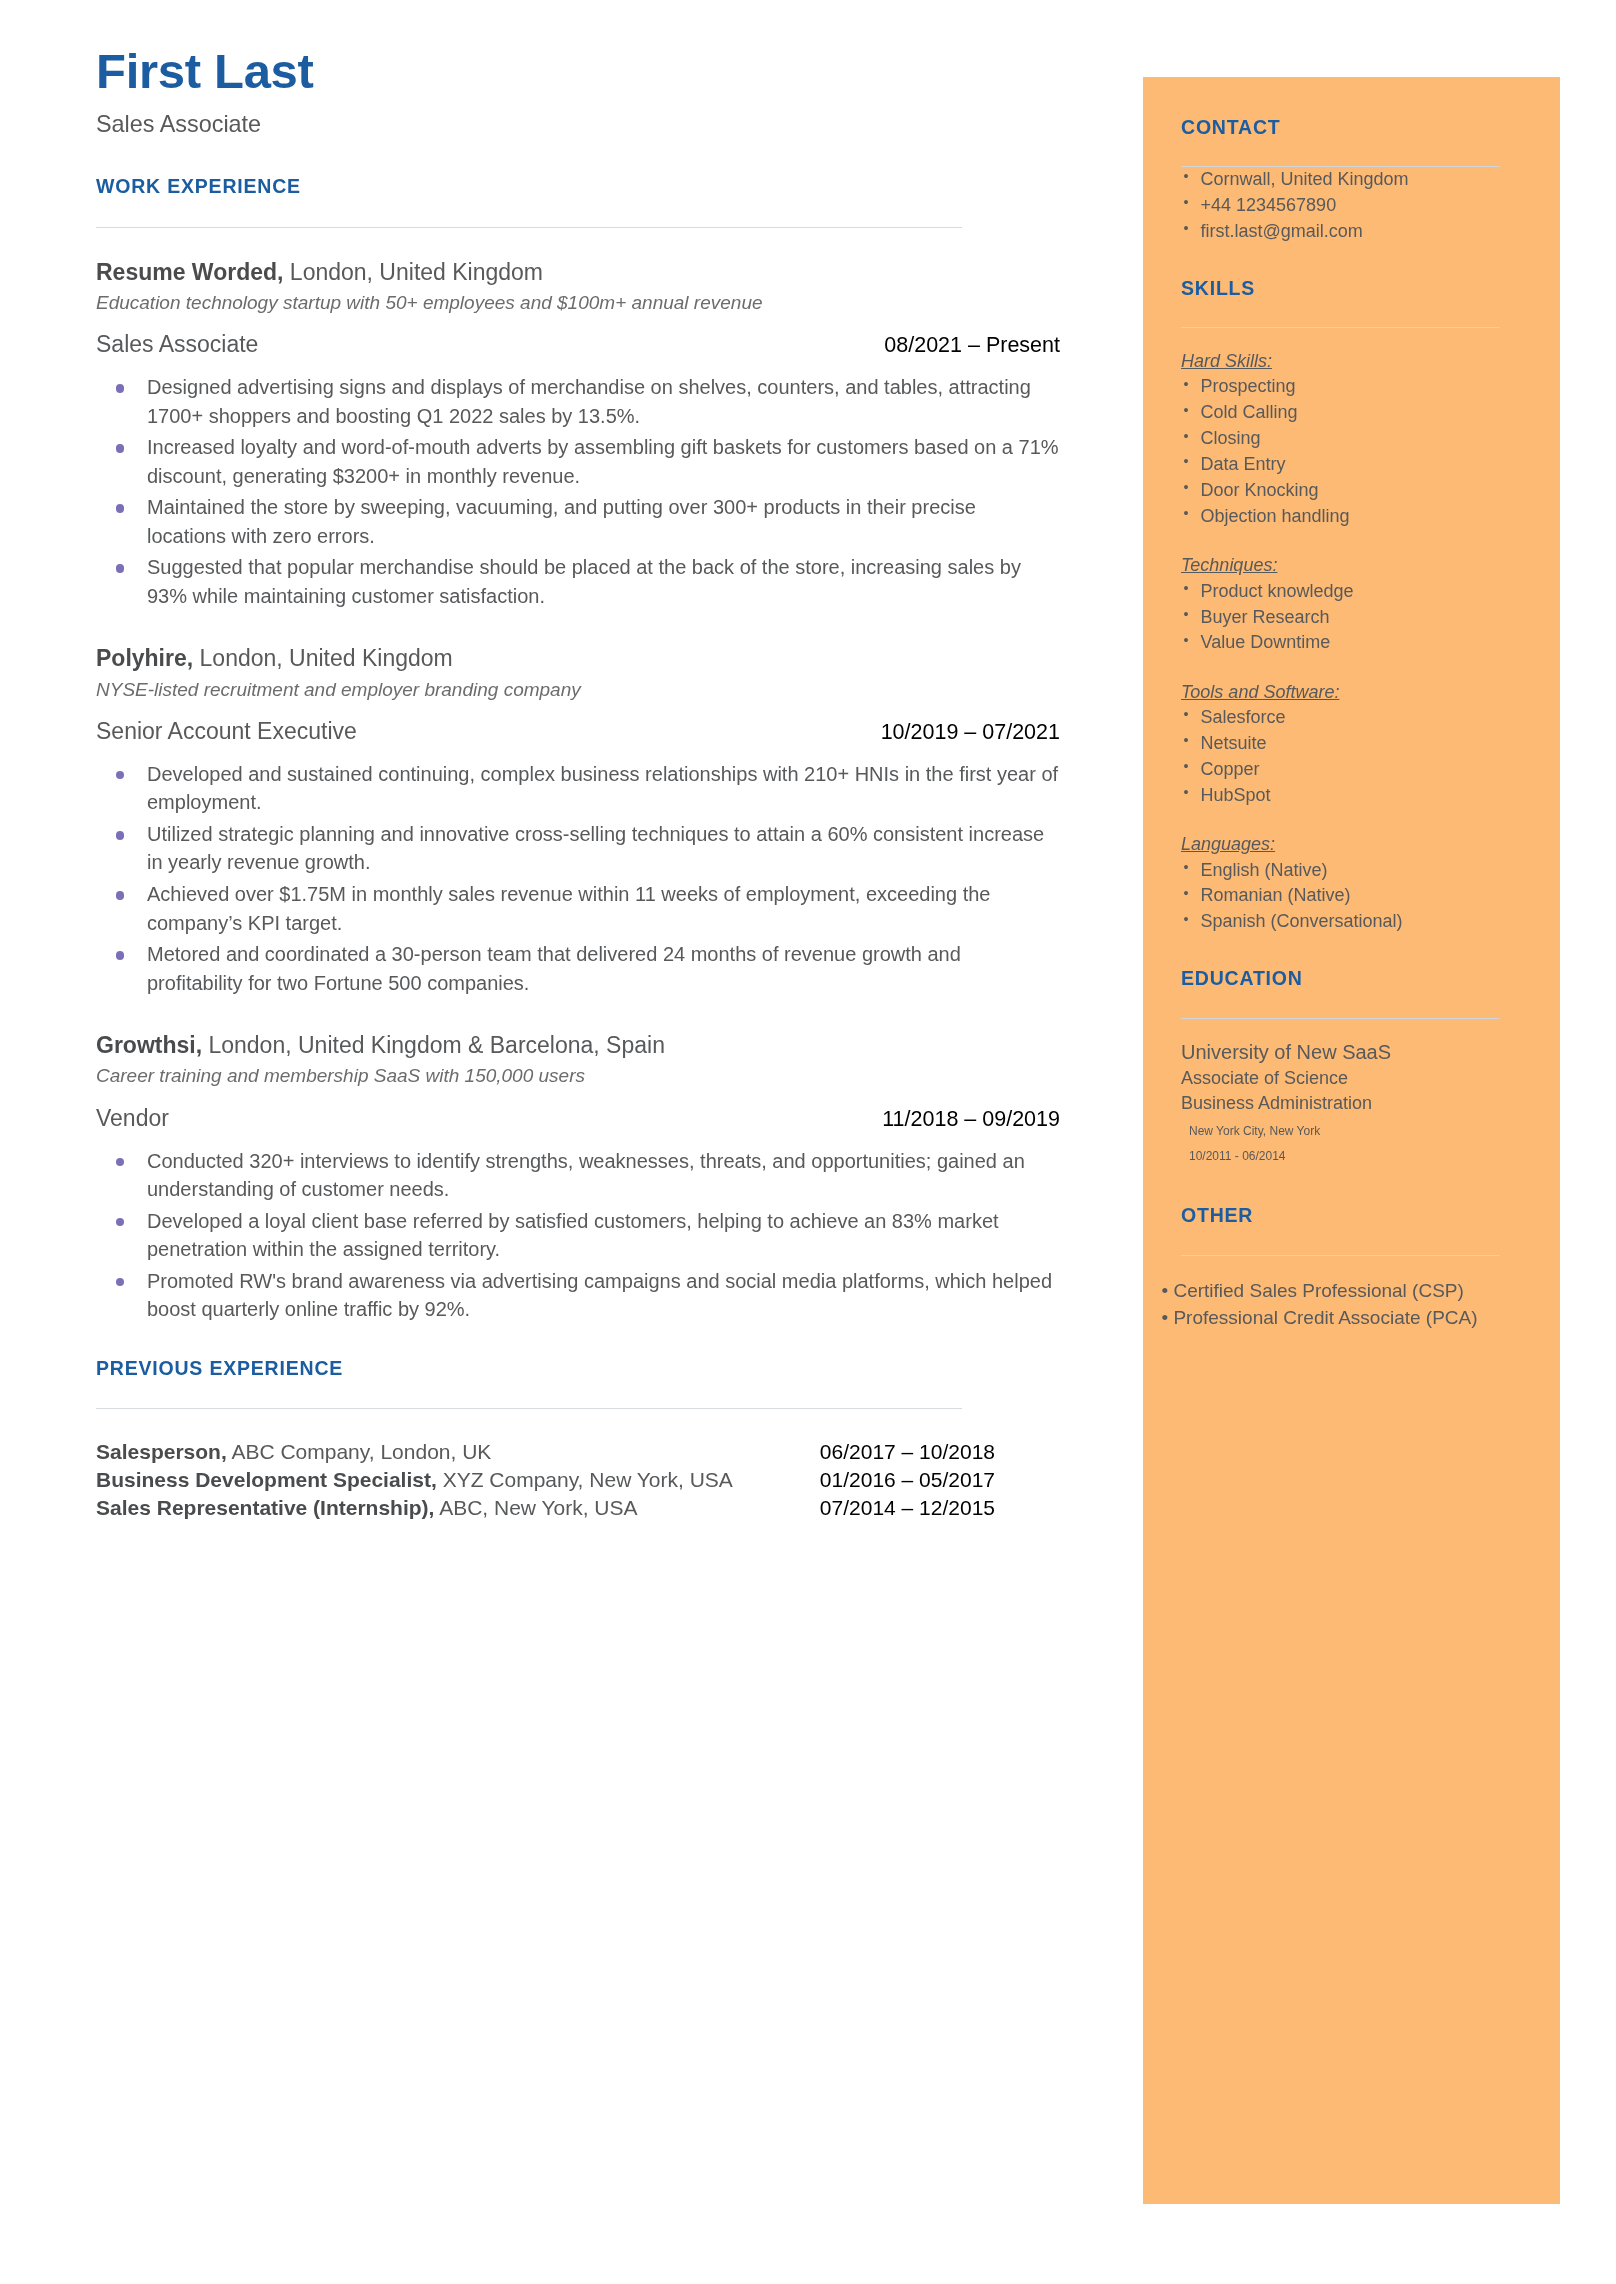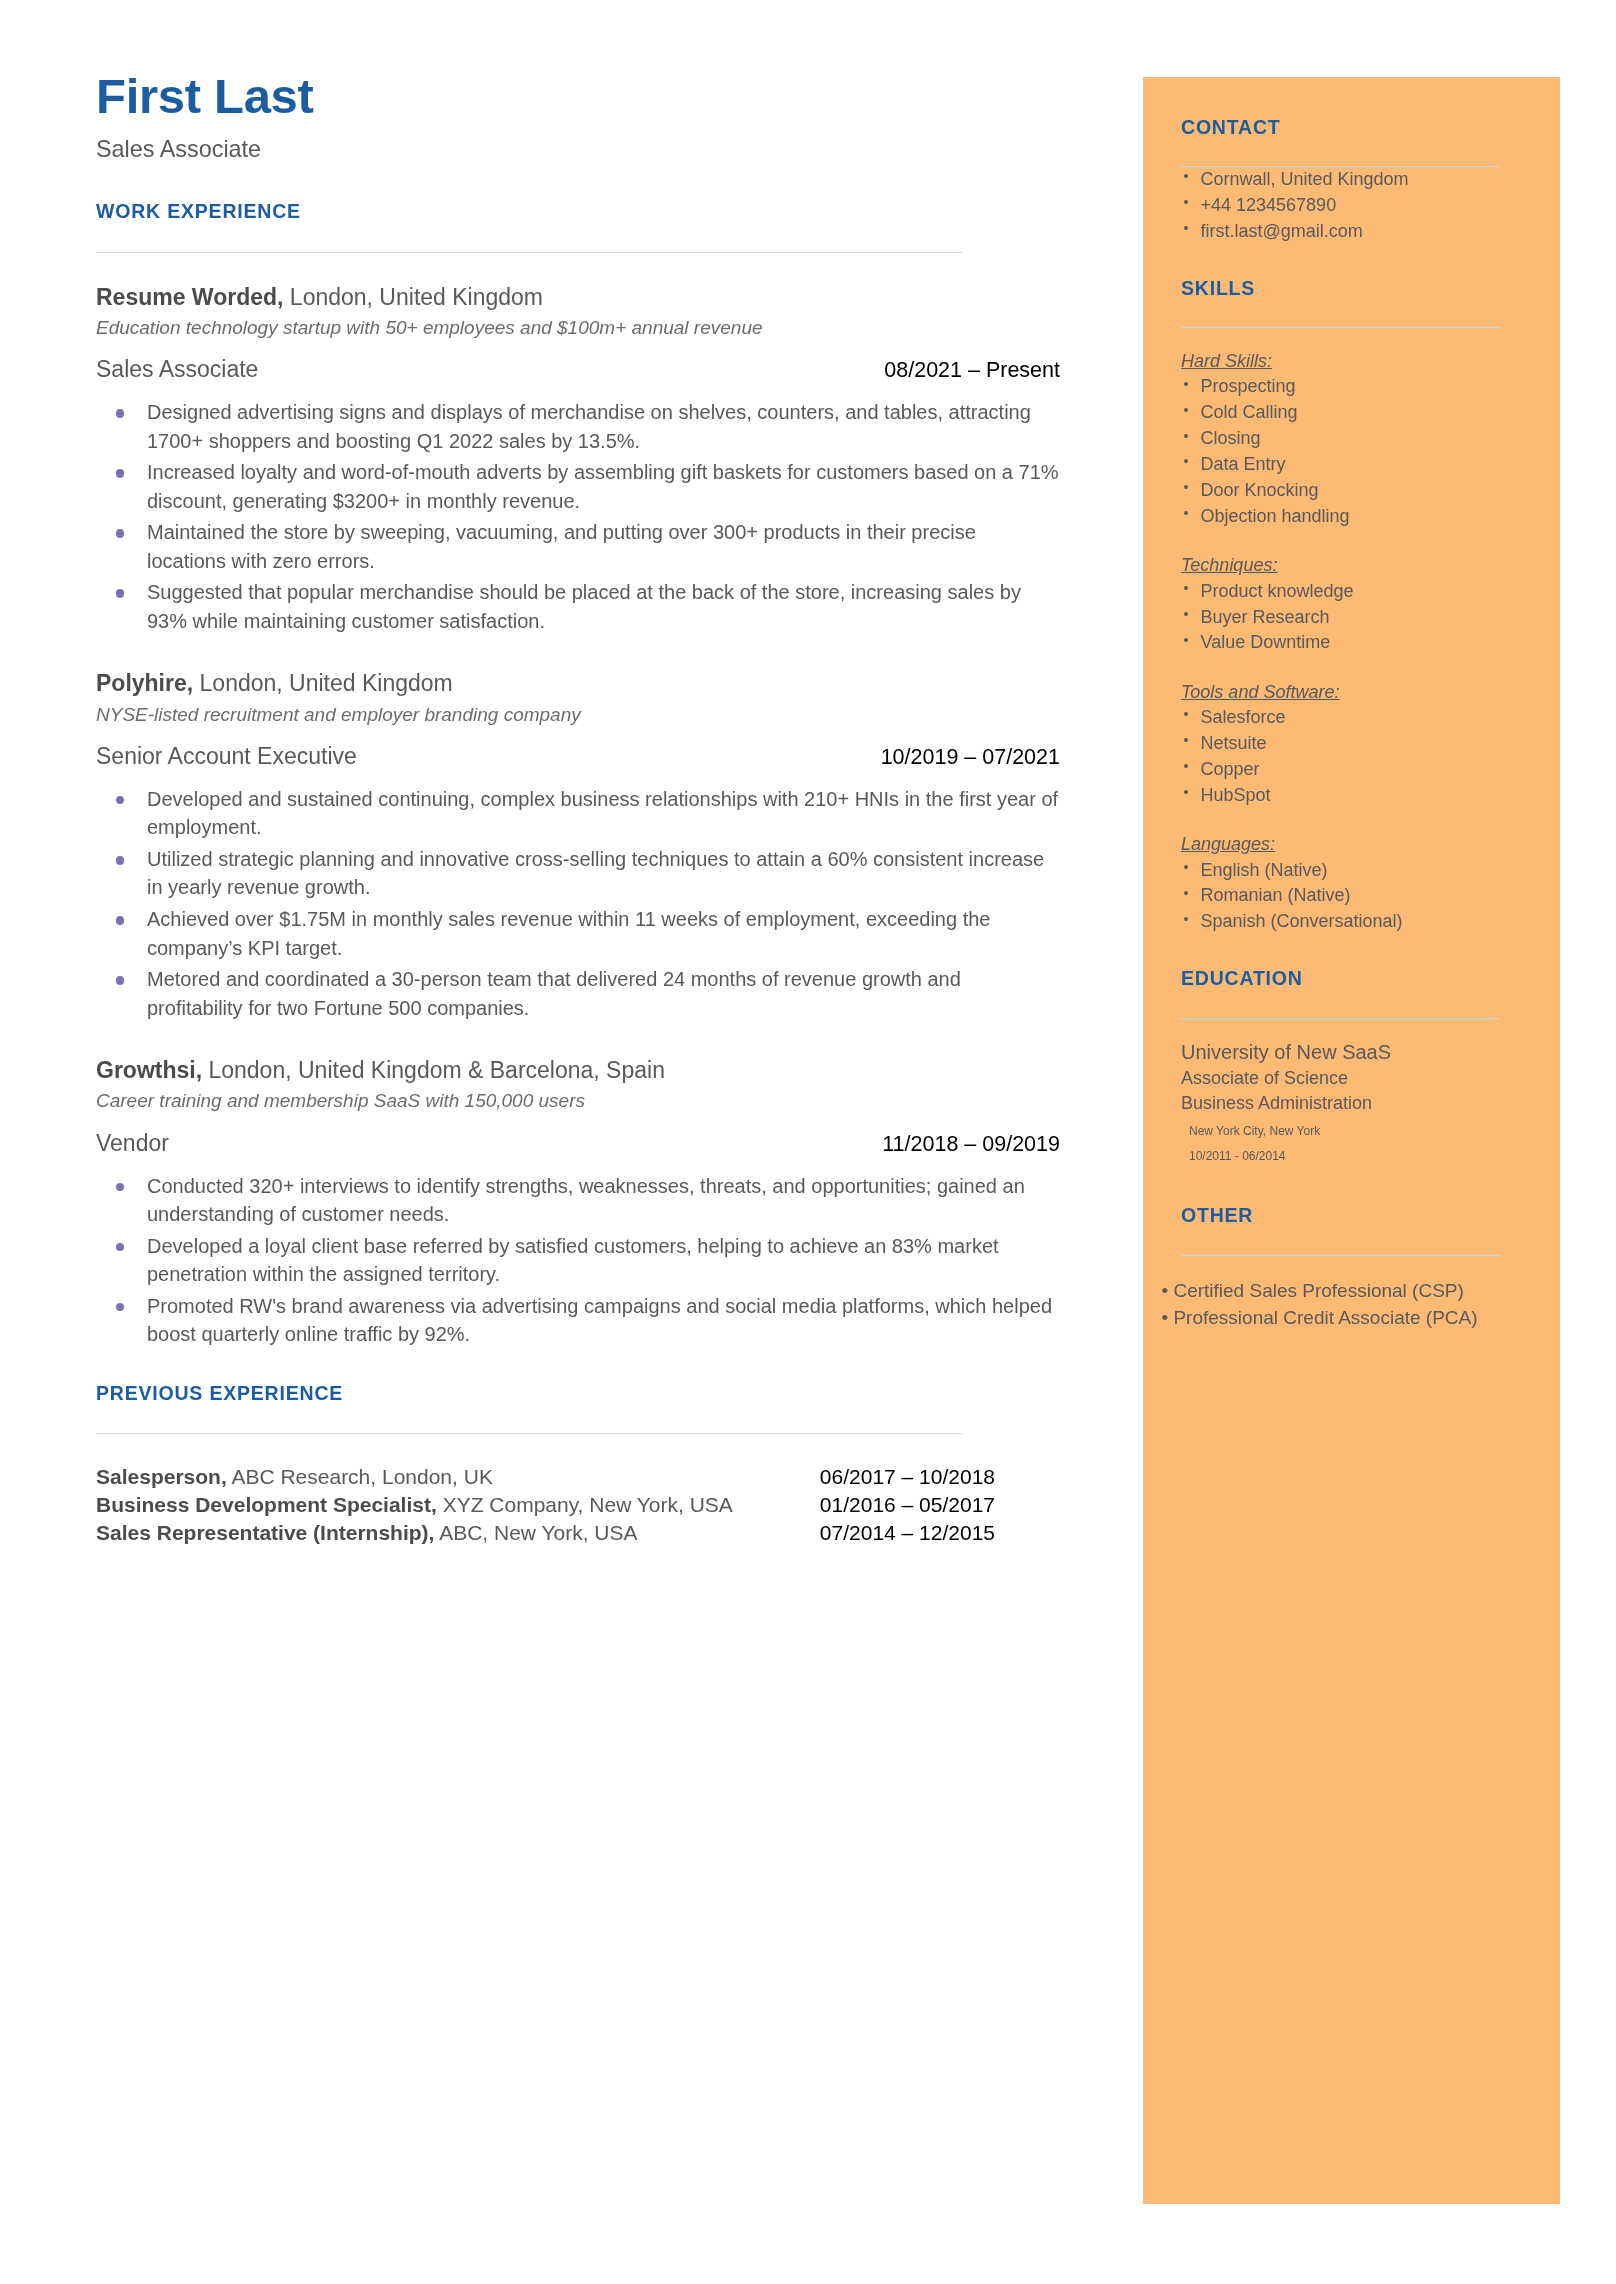--- a/index.html
+++ b/index.html
@@ -119,21 +119,21 @@
     top: 0;
     width: 964px;
   }
   .name {
     color: #1B5DA0;
     font-weight: bold;
     font-size: 49px;
     letter-spacing: -0.3px;
     line-height: 1;
     margin: 0;
-    padding-top: 72px;
+    padding-top: 47px;
   }
   .role {
     color: #58595B;
     font-size: 23.4px;
     line-height: 1.2;
     margin: 14.3px 0 0 0;
   }
   .main-heading {
     color: #1B5DA0;
     font-weight: bold;
@@ -290,21 +290,21 @@
             <li class="bullet">Promoted RW's brand awareness via advertising campaigns and social media platforms, which helped boost quarterly online traffic by 92%.</li>
           </ul>
         </div>
       </div>
 
     <div style="height:31px"></div>
     <h2 class="main-heading">PREVIOUS EXPERIENCE</h2>
     <div class="prev-rule"></div>
     <div class="prev-table" id="prev-container">
         <div class="prev-row">
-          <div class="prev-left"><b>Salesperson,</b><span> ABC Research, London, UK</span></div>
+          <div class="prev-left"><b>Salesperson,</b><span> ABC Company, London, UK</span></div>
           <div class="prev-date">06/2017 – 10/2018</div>
         </div>
         <div class="prev-row">
           <div class="prev-left"><b>Business Development Specialist,</b><span> XYZ Company, New York, USA</span></div>
           <div class="prev-date">01/2016 – 05/2017</div>
         </div>
         <div class="prev-row">
           <div class="prev-left"><b>Sales Representative (Internship),</b><span> ABC, New York, USA</span></div>
           <div class="prev-date">07/2014 – 12/2015</div>
         </div>

